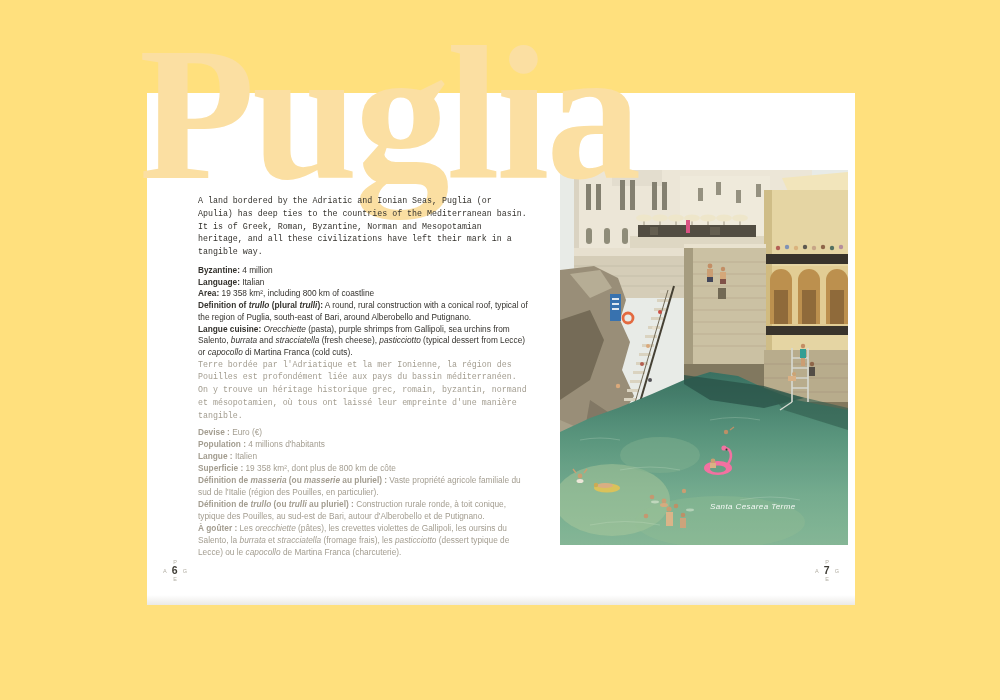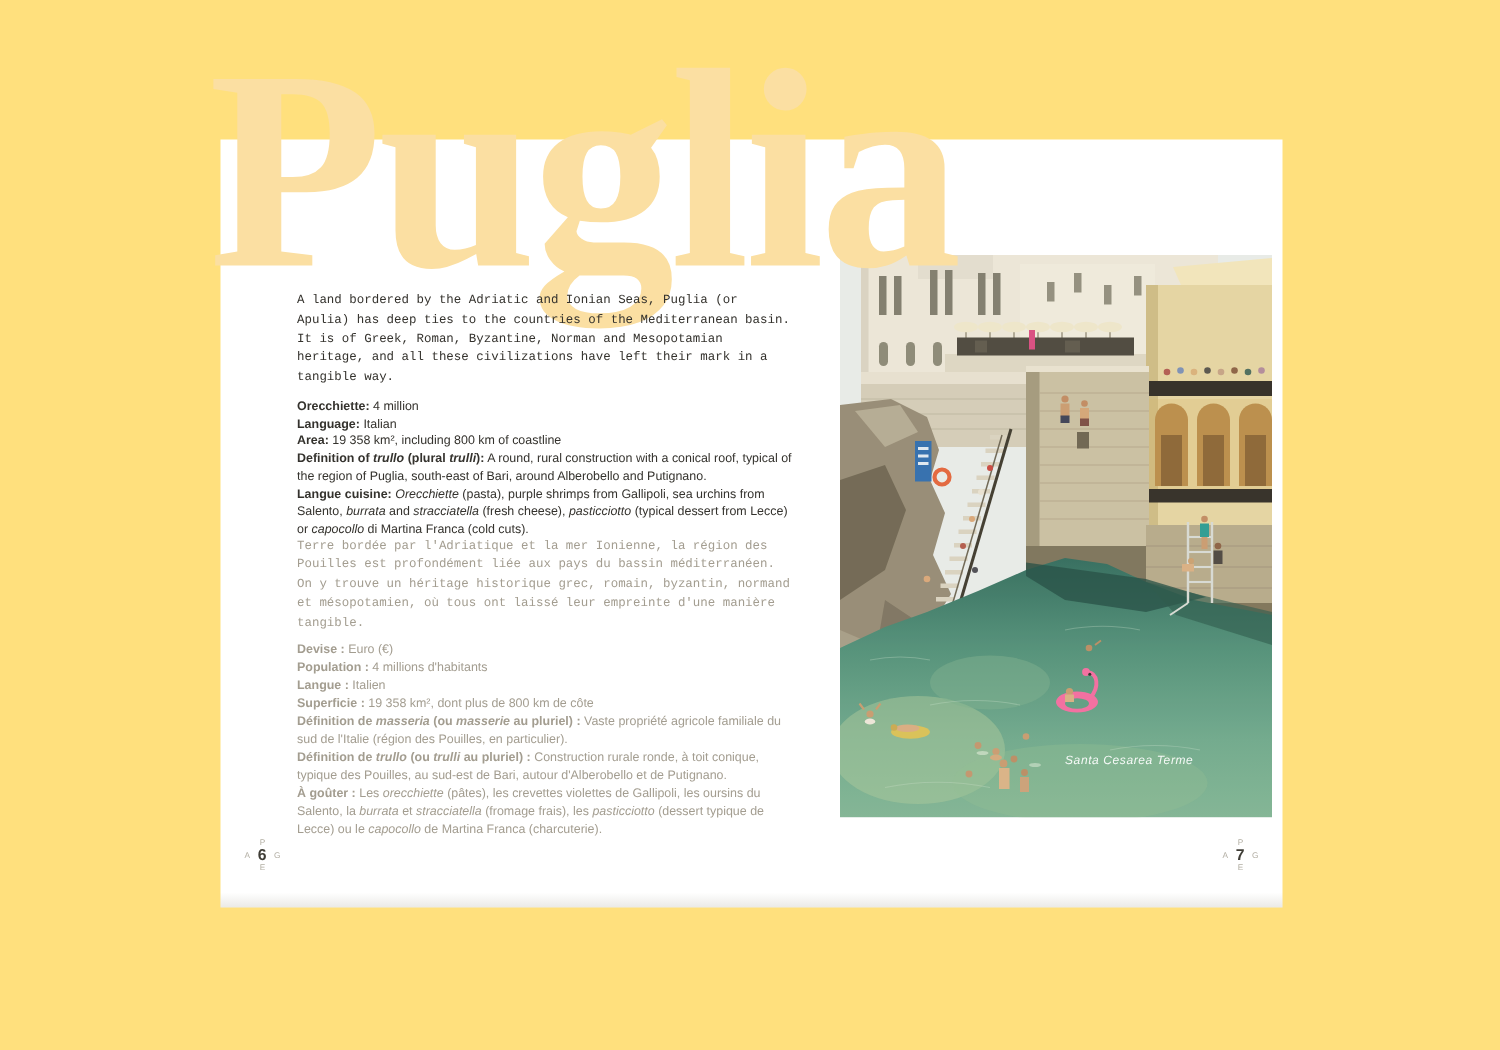--- a/index.html
+++ b/index.html
@@ -316,21 +316,21 @@
         </g>
 
         <rect x="0" y="0" width="288" height="375" fill="#f6e7c8" opacity="0.05"></rect>
       </svg>
       <span class="photo-caption">Santa Cesarea Terme</span>
     </div>
 
     <div class="text-col">
       <p class="intro-en">A land bordered by the Adriatic and Ionian Seas, Puglia (or Apulia) has deep ties to the countries of the Mediterranean basin. It is of Greek, Roman, Byzantine, Norman and Mesopotamian heritage, and all these civilizations have left their mark in a tangible way.</p>
       <div class="facts">
-          <div class="fact"><b>Orecchiette:</b> 4 million</div>
+          <div class="fact"><b>Byzantine:</b> 4 million</div>
           <div class="fact"><b>Language:</b> Italian</div>
           <div class="fact"><b>Area:</b> 19 358 km², including 800 km of coastline</div>
           <div class="fact"><b>Definition of <i>trullo</i> (plural <i>trulli</i>):</b> A round, rural construction with a conical roof, typical of the region of Puglia, south-east of Bari, around Alberobello and Putignano.</div>
           <div class="fact"><b>Langue cuisine:</b> <i>Orecchiette</i> (pasta), purple shrimps from Gallipoli, sea urchins from Salento, <i>burrata</i> and <i>stracciatella</i> (fresh cheese), <i>pasticciotto</i> (typical dessert from Lecce) or <i>capocollo</i> di Martina Franca (cold cuts).</div>
         </div>
       <p class="intro-fr">Terre bordée par l'Adriatique et la mer Ionienne, la région des Pouilles est profondément liée aux pays du bassin méditerranéen. On y trouve un héritage historique grec, romain, byzantin, normand et mésopotamien, où tous ont laissé leur empreinte d'une manière tangible.</p>
       <div class="facts facts-fr">
           <div class="fact"><b>Devise :</b> Euro (€)</div>
           <div class="fact"><b>Population :</b> 4 millions d'habitants</div>
           <div class="fact"><b>Langue :</b> Italien</div>

